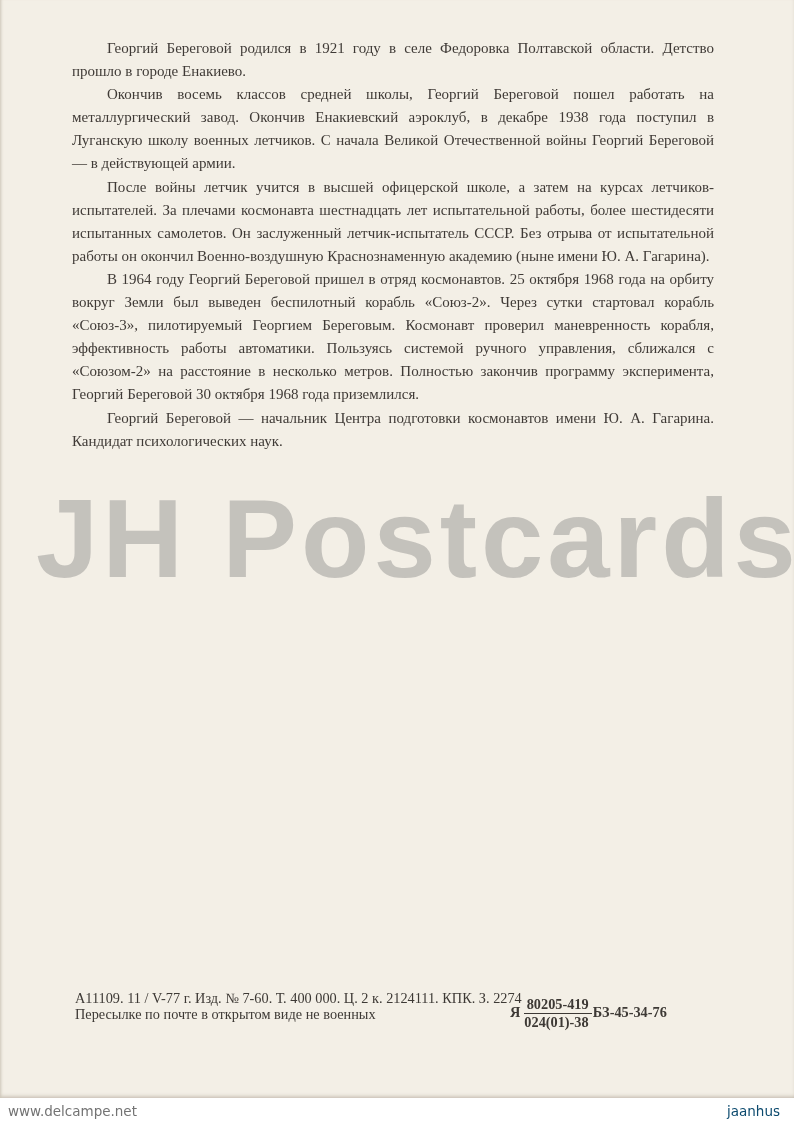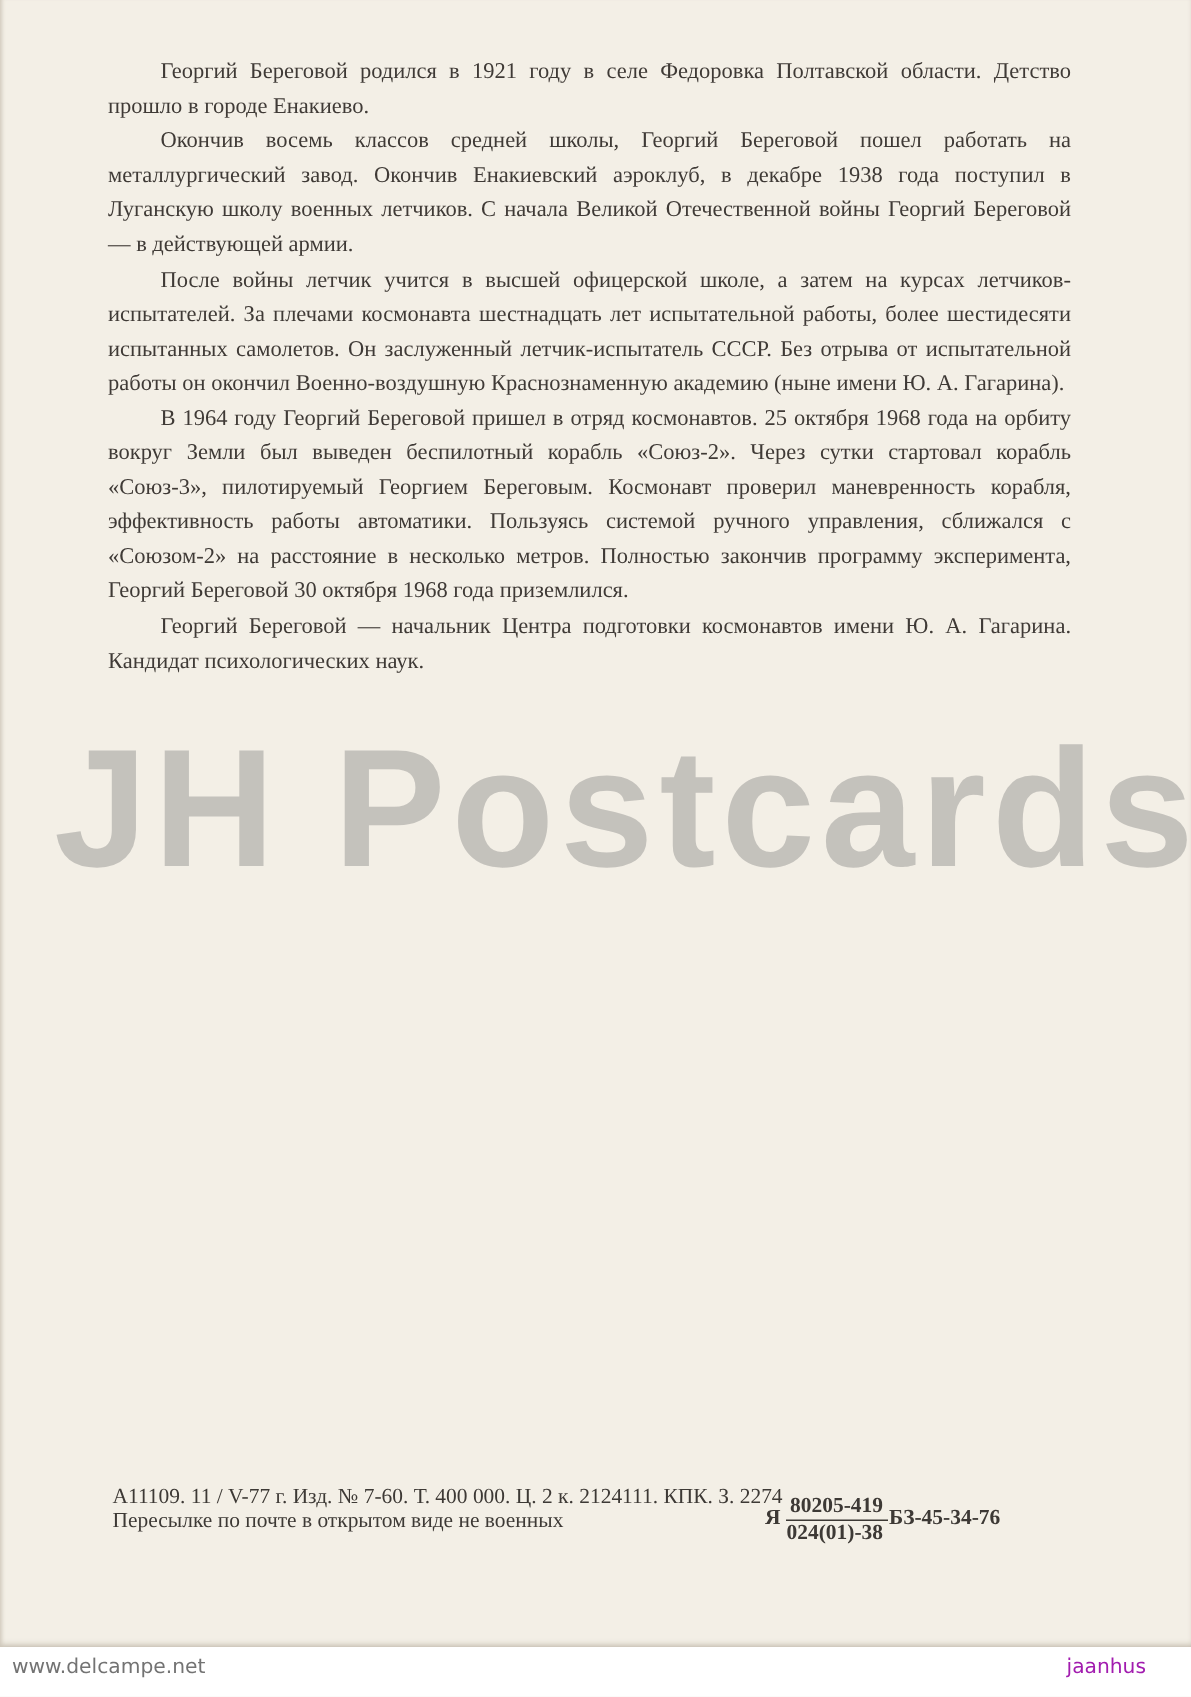--- a/index.html
+++ b/index.html
@@ -91,25 +91,25 @@
     .credit-left {
       position: absolute;
       left: 8px;
       top: 1103px;
       font-family: "DejaVu Sans", sans-serif;
       font-size: 13.5px;
       color: #737373;
     }
     .credit-right {
       position: absolute;
-      right: 30px;
+      right: 14px;
       top: 1103px;
       font-family: "DejaVu Sans", sans-serif;
       font-size: 13.5px;
-      color: #a21caf;
+      color: #0c4a6e;
     }
   </style>
 </head>
 <body>
 
 <div class="card">
 
   <div class="watermark">JH Postcards</div>
 
   <div class="body-text">

